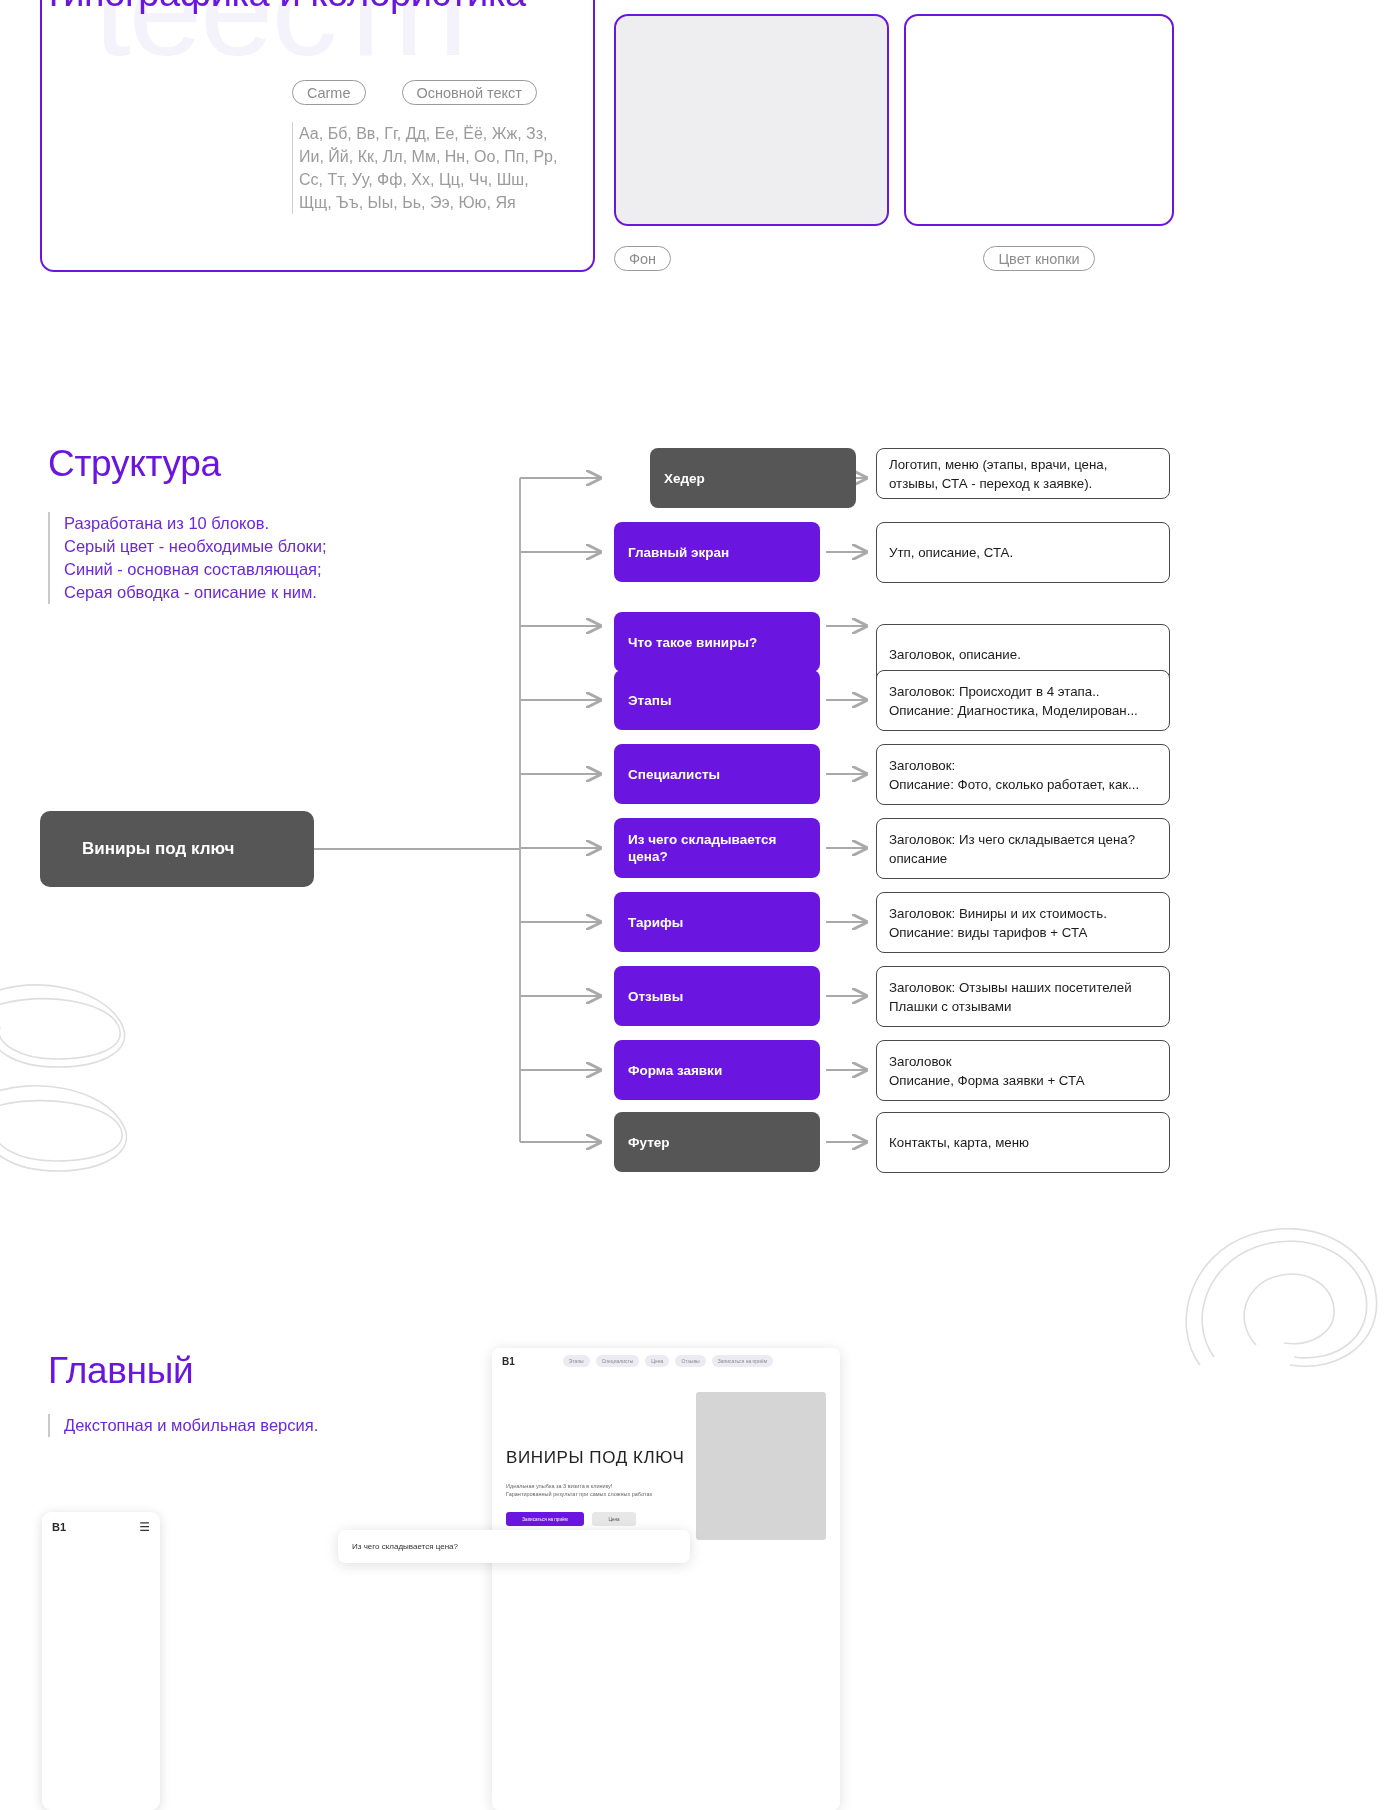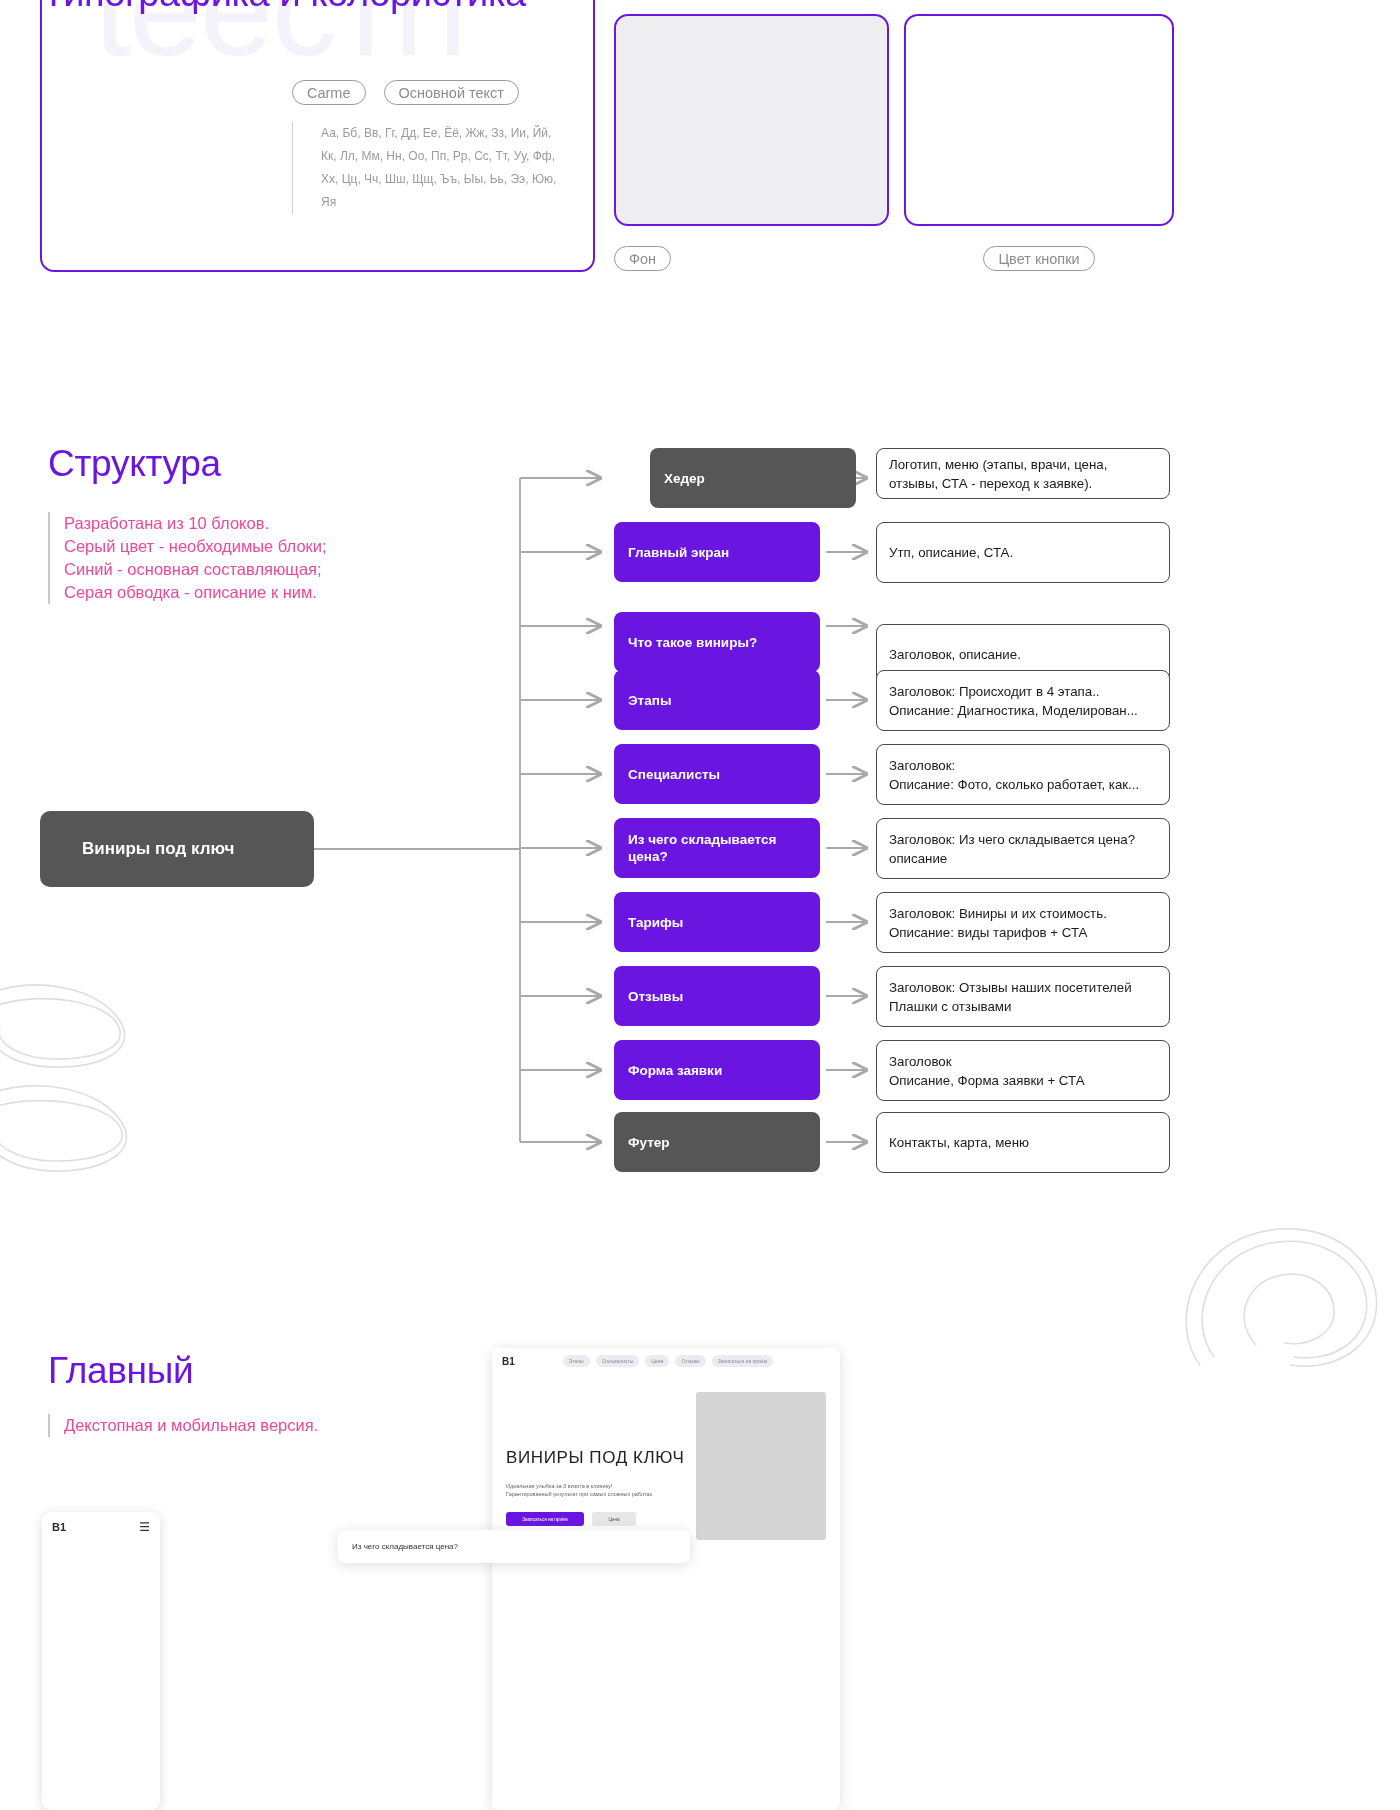--- a/index.html
+++ b/index.html
@@ -31,26 +31,26 @@
   }
   .pill {
     display: inline-flex; align-items: center; justify-content: center;
     height: 25px; padding: 0 14px;
     border: 1px solid #9a9a9a; border-radius: 14px;
     color: #8d8d8d; font-size: 14.5px; background: #fff;
     white-space: nowrap;
   }
   .pill-row {
     position: absolute; left: 250px; top: 198px;
-    display: flex; gap: 18px; text-align: right;
+    display: flex; gap: 36px; text-align: right;
   }
   .alphabet {
     position: absolute; left: 250px; top: 240px;
-    border-left: 1px solid #cfcfcf; padding-left: 28px;
-    color: #9b9b9b; font-size: 12px; line-height: 23px;
+    border-left: 1px solid #cfcfcf; padding-left: 6px;
+    color: #9b9b9b; font-size: 16px; line-height: 23px;
     width: 270px;
   }
 
   .sw-wrap { position: absolute; }
   .swatch { border: 2.5px solid #6a16e0; border-radius: 14px; }
   .sw-bg {
     left: 614px; top: 14px; width: 275px; height: 212px;
   }
   .sw-bg .swatch { width: 275px; height: 212px; background: #eeeef0; }
   .sw-btn {
@@ -60,21 +60,21 @@
   .sw-label { margin-top: 20px; display: flex; }
   .sw-label.center { justify-content: center; }
 
   
   .sec-title {
     position: absolute; font-size: 37px; color: #6a16e0;
     font-weight: 400; letter-spacing: -0.3px;
   }
   .sec-note {
     position: absolute; border-left: 2px solid #c9c9c9;
-    padding-left: 14px; color: #ec4899;
+    padding-left: 14px; color: #6d28d9;
     font-size: 16.5px; line-height: 23px; white-space: pre-line;
   }
 
   
   .flow { position: absolute; left: 0; top: 0; width: 1400px; height: 1810px;
           pointer-events: none; }
   .root-box {
     position: absolute; left: 40px; top: 811px;
     width: 274px; height: 76px; border-radius: 10px;
     background: #565656; color: #fff;

